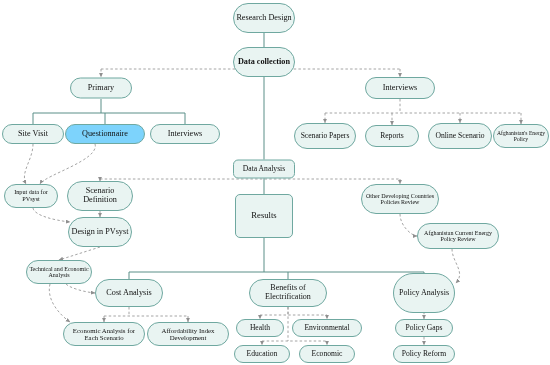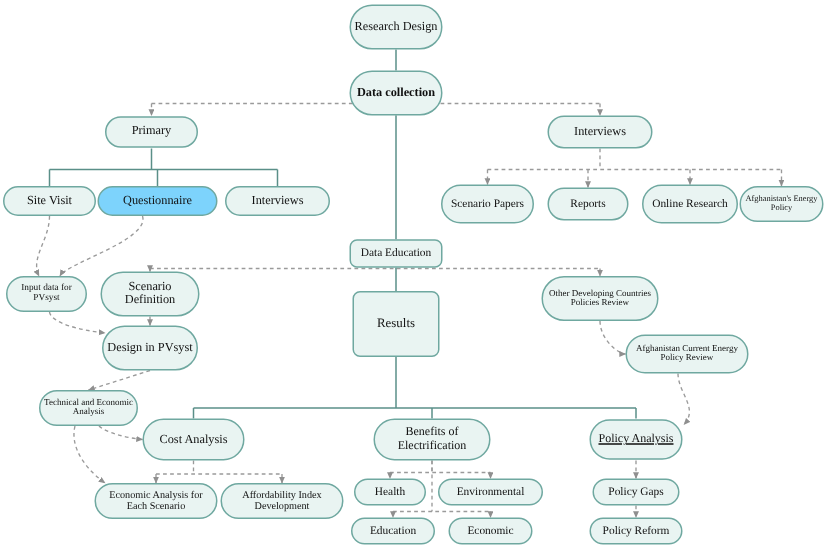--- a/index.html
+++ b/index.html
@@ -104,27 +104,27 @@
       <div class="node oval" style="left: 185px; top: 134px; width: 70px; height: 20px; font-size: 8.2px; background: rgb(233, 244, 242); border-color: rgb(111, 168, 160); color: rgb(17, 17, 17);">
         <span class="n-lbl">Interviews</span>
       </div>
       <div class="node oval" style="left: 325px; top: 136px; width: 62px; height: 26px; font-size: 7.6px; background: rgb(233, 244, 242); border-color: rgb(111, 168, 160); color: rgb(17, 17, 17);">
         <span class="n-lbl">Scenario Papers</span>
       </div>
       <div class="node oval" style="left: 392px; top: 136px; width: 54px; height: 22px; font-size: 7.6px; background: rgb(233, 244, 242); border-color: rgb(111, 168, 160); color: rgb(17, 17, 17);">
         <span class="n-lbl">Reports</span>
       </div>
       <div class="node oval" style="left: 460px; top: 136px; width: 64px; height: 26px; font-size: 7.6px; background: rgb(233, 244, 242); border-color: rgb(111, 168, 160); color: rgb(17, 17, 17);">
-        <span class="n-lbl">Online Research</span>
+        <span class="n-lbl">Online Scenario</span>
       </div>
       <div class="node oval" style="left: 521px; top: 136px; width: 56px; height: 24px; font-size: 5.6px; background: rgb(233, 244, 242); border-color: rgb(111, 168, 160); color: rgb(17, 17, 17);">
         <span class="n-lbl">Afghanistan's Energy Policy</span>
       </div>
       <div class="node rect" style="left: 264px; top: 169px; width: 62px; height: 19px; font-size: 7.6px; background: rgb(233, 244, 242); border-color: rgb(111, 168, 160); color: rgb(17, 17, 17);">
-        <span class="n-lbl">Data Education</span>
+        <span class="n-lbl">Data Analysis</span>
       </div>
       <div class="node oval" style="left: 31px; top: 196px; width: 54px; height: 24px; font-size: 6.2px; background: rgb(233, 244, 242); border-color: rgb(111, 168, 160); color: rgb(17, 17, 17);">
         <span class="n-lbl">Input data for PVsyst</span>
       </div>
       <div class="node oval" style="left: 100px; top: 196px; width: 66px; height: 30px; font-size: 8.2px; background: rgb(233, 244, 242); border-color: rgb(111, 168, 160); color: rgb(17, 17, 17); justify-content: flex-end;">
         <span class="n-lbl">Scenario Definition</span>
       </div>
       <div class="node oval" style="left: 400px; top: 199px; width: 78px; height: 30px; font-size: 6px; background: rgb(233, 244, 242); border-color: rgb(111, 168, 160); color: rgb(17, 17, 17);">
         <span class="n-lbl">Other Developing Countries Policies Review</span>
       </div>
@@ -139,21 +139,21 @@
       </div>
       <div class="node oval" style="left: 59px; top: 272px; width: 66px; height: 24px; font-size: 6px; background: rgb(233, 244, 242); border-color: rgb(111, 168, 160); color: rgb(17, 17, 17);">
         <span class="n-lbl">Technical and Economic Analysis</span>
       </div>
       <div class="node oval" style="left: 129px; top: 293px; width: 68px; height: 28px; font-size: 8.2px; background: rgb(233, 244, 242); border-color: rgb(111, 168, 160); color: rgb(17, 17, 17);">
         <span class="n-lbl">Cost Analysis</span>
       </div>
       <div class="node oval" style="left: 288px; top: 293px; width: 78px; height: 28px; font-size: 8px; background: rgb(233, 244, 242); border-color: rgb(111, 168, 160); color: rgb(17, 17, 17);">
         <span class="n-lbl">Benefits of Electrification</span>
       </div>
-      <div class="node oval" style="left: 424px; top: 293px; width: 62px; height: 27px; font-size: 8px; background: rgb(233, 244, 242); border-color: rgb(111, 168, 160); color: rgb(17, 17, 17); text-decoration: underline;">
+      <div class="node oval" style="left: 424px; top: 293px; width: 62px; height: 40px; font-size: 8px; background: rgb(233, 244, 242); border-color: rgb(111, 168, 160); color: rgb(17, 17, 17);">
         <span class="n-lbl">Policy Analysis</span>
       </div>
       <div class="node oval" style="left: 104px; top: 334px; width: 82px; height: 24px; font-size: 6.8px; background: rgb(233, 244, 242); border-color: rgb(111, 168, 160); color: rgb(17, 17, 17);">
         <span class="n-lbl">Economic Analysis for Each Scenario</span>
       </div>
       <div class="node oval" style="left: 188px; top: 334px; width: 82px; height: 24px; font-size: 6.8px; background: rgb(233, 244, 242); border-color: rgb(111, 168, 160); color: rgb(17, 17, 17);">
         <span class="n-lbl">Affordability Index Development</span>
       </div>
       <div class="node oval" style="left: 260px; top: 328px; width: 48px; height: 18px; font-size: 7.6px; background: rgb(233, 244, 242); border-color: rgb(111, 168, 160); color: rgb(17, 17, 17);">
         <span class="n-lbl">Health</span>

